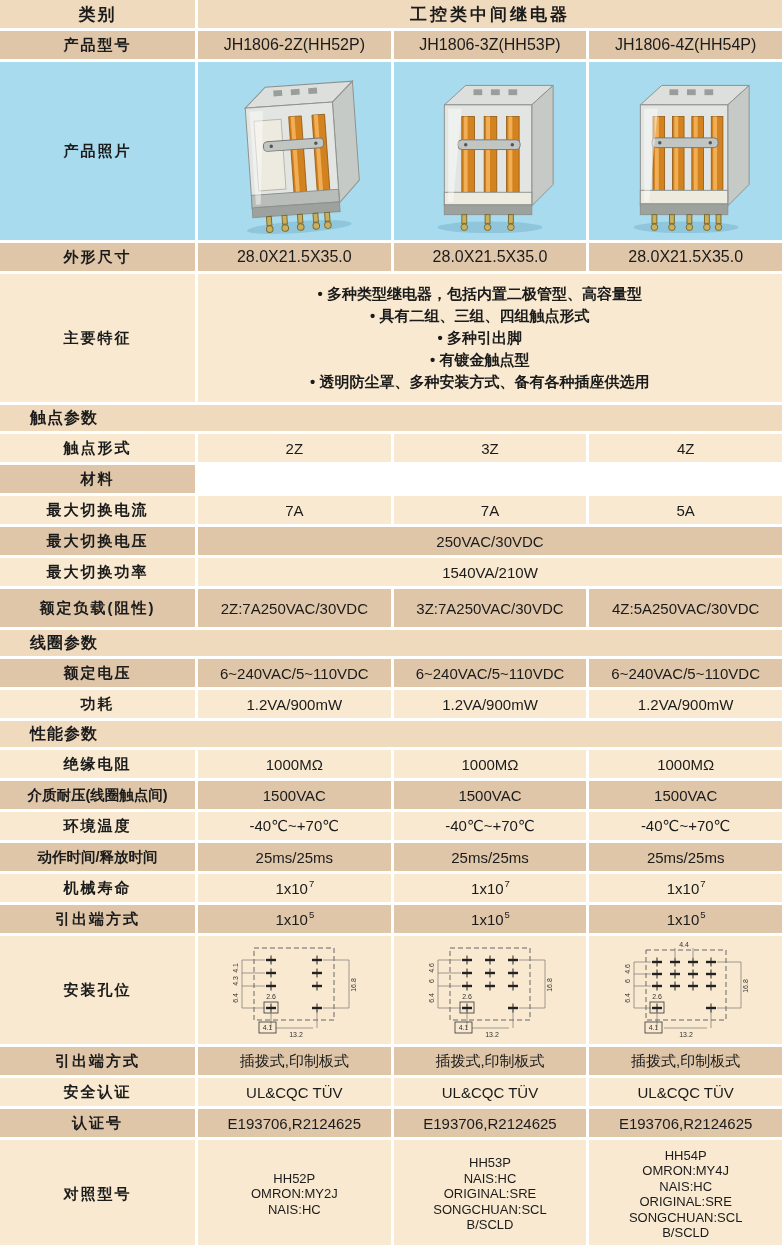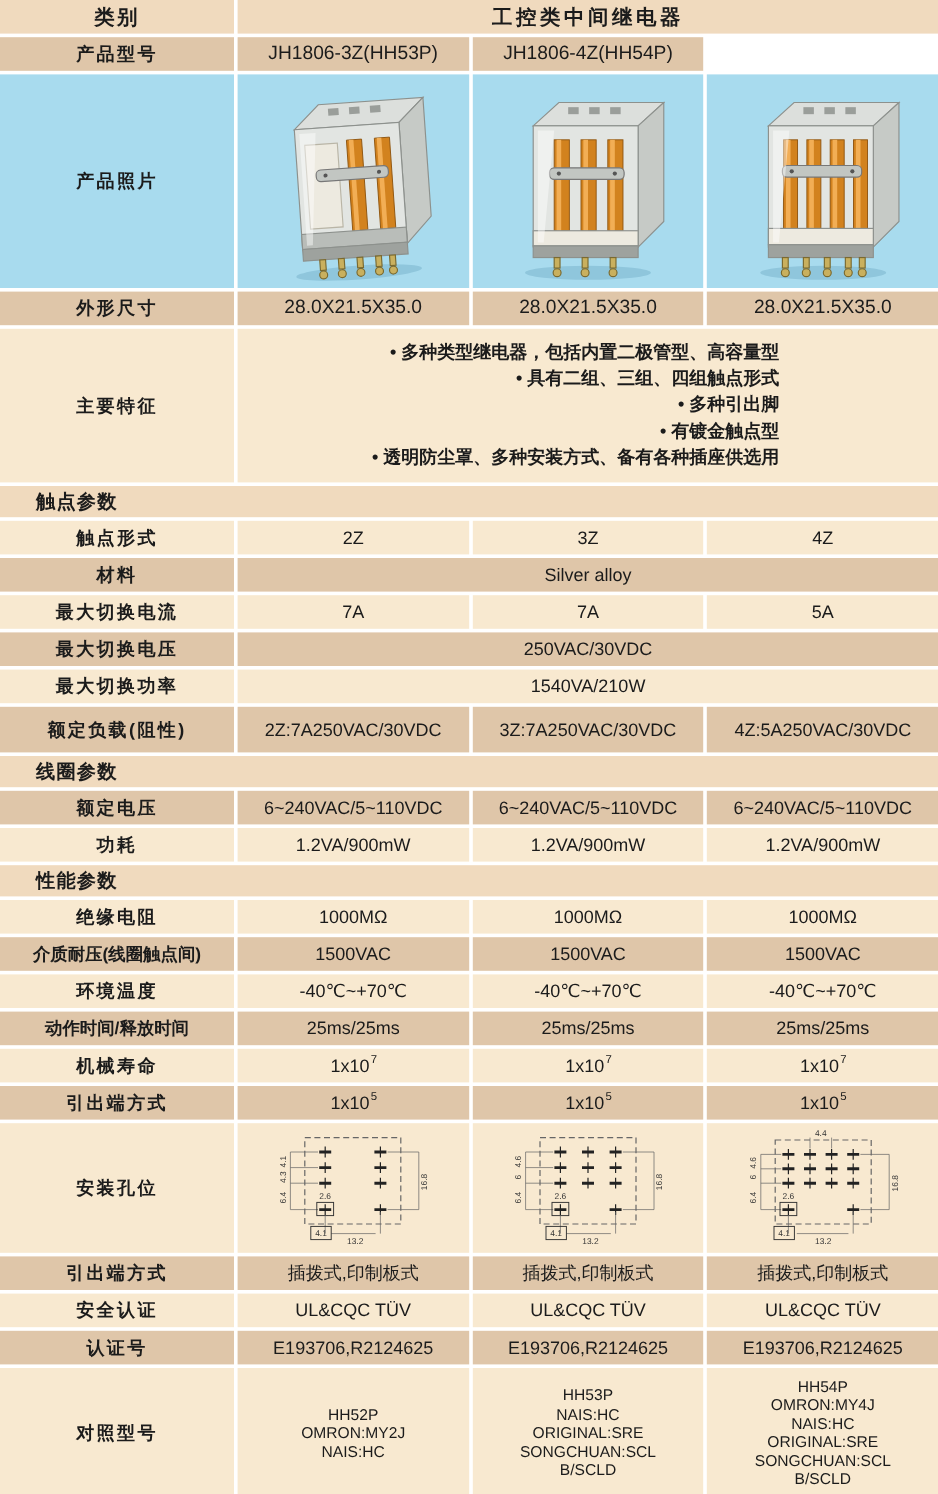--- a/index.html
+++ b/index.html
@@ -26,21 +26,21 @@
 
   .lab { font-weight: bold; letter-spacing: 2px; }
   .lab.tight { letter-spacing: 0; font-size: 14.5px; }
   .cat-label { font-weight: bold; font-size: 17px; letter-spacing: 2px; }
   .cat-title { font-weight: bold; font-size: 17px; letter-spacing: 3px; }
   .sec-cell { justify-content: flex-start; padding-left: 30px; font-weight: bold; font-size: 16px; letter-spacing: 1px; }
   .mdl { font-size: 16px; }
   .val { font-size: 15px; }
 
   .feat-cell { justify-content: flex-start; padding-left: 112px; }
-  .feat-list { display: flex; flex-direction: column; text-align: right; font-weight: bold; font-size: 15px; line-height: 22px; }
+  .feat-list { display: flex; flex-direction: column; text-align: center; font-weight: bold; font-size: 15px; line-height: 22px; }
   .feat-item::before { content: "• "; }
 
   sup.e { font-size: 9.5px; position: relative; top: -5px; left: 1px; font-weight: normal; }
 
   .cmp { flex-direction: column; font-size: 13px; line-height: 15.5px; justify-content: center; }
 
   svg.mnt text, svg.mnt .dt { font-size: 7px; fill: #333; font-family: "Liberation Sans", sans-serif; }
   .relay1 { transform: rotate(-4deg); }
 </style>
 </head>
@@ -66,20 +66,21 @@
 
 <div class="sheet">
 
   <div class="row span h28">
     <div class="cell bg-s cat-label">类别</div>
     <div class="cell bg-s cat-title">工控类中间继电器</div>
   </div>
 
   <div class="row h28">
     <div class="cell bg-d lab">产品型号</div>
+    <div class="cell bg-d mdl">JH1806-2Z(HH52P)</div>
     <div class="cell bg-d mdl">JH1806-3Z(HH53P)</div>
     <div class="cell bg-d mdl">JH1806-4Z(HH54P)</div>
   </div>
 
   <div class="row h178">
     <div class="cell bg-b lab">产品照片</div>
     <div class="cell bg-b">
       <svg class="relay1" viewBox="0 0 150 175" width="148" height="170">
         <use href="#rbody"></use>
         <rect x="36" y="54" width="28" height="72" fill="#EDEAE0" stroke="#b9b5a6"></rect>
@@ -195,21 +196,20 @@
 
   <div class="row h28">
     <div class="cell bg-l lab">触点形式</div>
     <div class="cell bg-l val">2Z</div>
     <div class="cell bg-l val">3Z</div>
     <div class="cell bg-l val">4Z</div>
   </div>
 
   <div class="row span h28">
     <div class="cell bg-d lab">材料</div>
-    <div class="cell bg-d val">Silver alloy</div>
   </div>
 
   <div class="row h28">
     <div class="cell bg-l lab">最大切换电流</div>
     <div class="cell bg-l val">7A</div>
     <div class="cell bg-l val">7A</div>
     <div class="cell bg-l val">5A</div>
   </div>
 
   <div class="row span h28">

